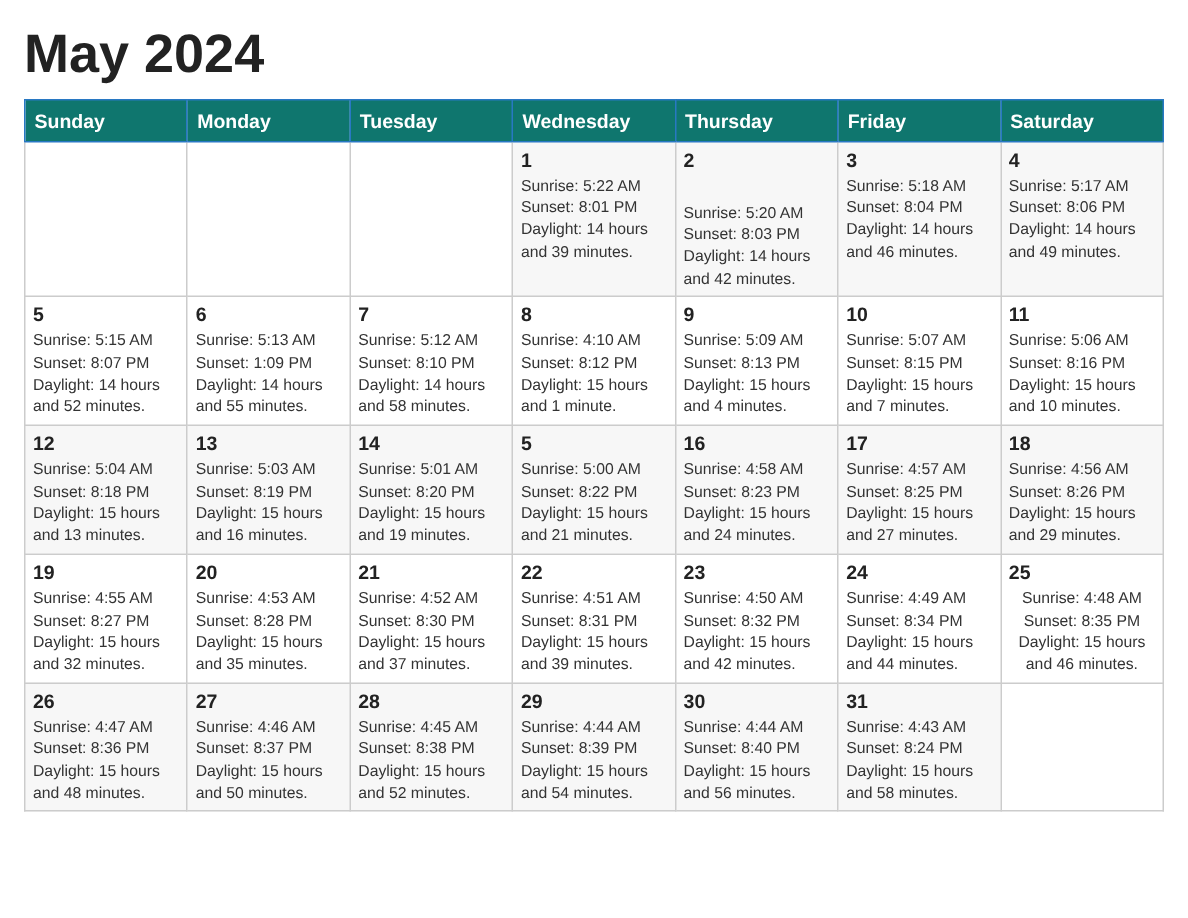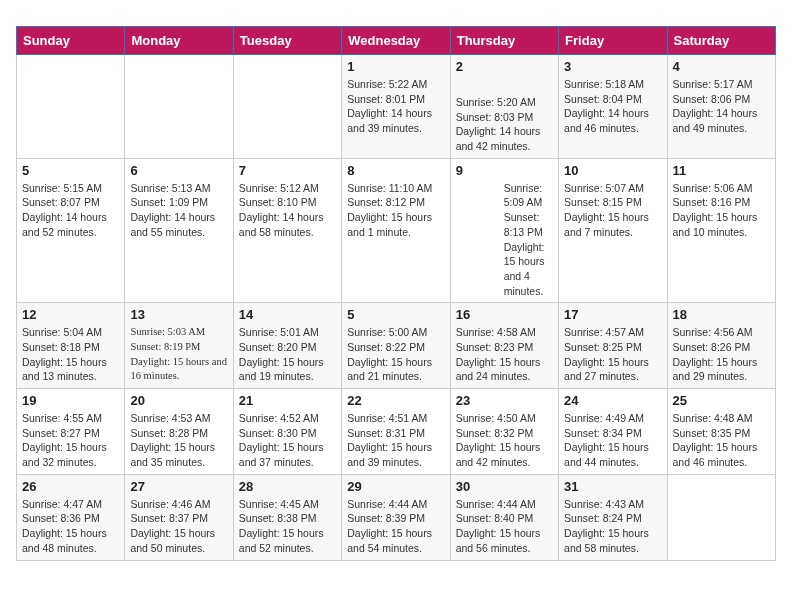--- a/index.html
+++ b/index.html
@@ -47,21 +47,21 @@
     .location-title {
       font-size: 16px;
       color: #444;
     }
     .calendar {
       width: 100%;
       border-collapse: collapse;
       font-size: 11px;
     }
     .calendar thead tr th {
-      background: #be185d;
+      background: #0f766e;
       color: #fff;
       text-align: left;
       padding: 6px 6px;
       font-size: 13px;
       font-weight: bold;
       border: 1px solid #2878c3;
     }
     .calendar tbody tr td {
       border: 1px solid #ccc;
       vertical-align: top;
@@ -90,20 +90,21 @@
     }
     .empty-cell {
       background: #fff !important;
     }
   </style>
 </head>
 <body>
 
 <div class="header">
   <div class="title-block">
+    <div class="month-title">May 2024</div>
   </div>
 </div>
 
 <table class="calendar">
   <thead>
     <tr>
         <th>Sunday</th>
         <th>Monday</th>
         <th>Tuesday</th>
         <th>Wednesday</th>
@@ -156,27 +157,27 @@
 Daylight: 14 hours and 55 minutes.</div>
         </td>
         <td>
           <span class="day-number">7</span>
           <div class="day-info" style="white-space: pre-line;">Sunrise: 5:12 AM
 Sunset: 8:10 PM
 Daylight: 14 hours and 58 minutes.</div>
         </td>
         <td>
           <span class="day-number">8</span>
-          <div class="day-info" style="white-space: pre-line;">Sunrise: 11:10 AM
+          <div class="day-info" style="white-space: pre-line;">Sunrise: 4:10 AM
 Sunset: 8:12 PM
 Daylight: 15 hours and 1 minute.</div>
         </td>
         <td>
           <span class="day-number">9</span>
-          <div class="day-info" style="white-space: pre-line; margin-left: 48px;">Sunrise: 5:09 AM
+          <div class="day-info" style="white-space: pre-line;">Sunrise: 5:09 AM
 Sunset: 8:13 PM
 Daylight: 15 hours and 4 minutes.</div>
         </td>
         <td>
           <span class="day-number">10</span>
           <div class="day-info" style="white-space: pre-line;">Sunrise: 5:07 AM
 Sunset: 8:15 PM
 Daylight: 15 hours and 7 minutes.</div>
         </td>
         <td>
@@ -188,21 +189,21 @@
       </tr>
       <tr>
         <td>
           <span class="day-number">12</span>
           <div class="day-info" style="white-space: pre-line;">Sunrise: 5:04 AM
 Sunset: 8:18 PM
 Daylight: 15 hours and 13 minutes.</div>
         </td>
         <td>
           <span class="day-number">13</span>
-          <div class="day-info" style="white-space: pre-line; font-family: Liberation Serif, serif;">Sunrise: 5:03 AM
+          <div class="day-info" style="white-space: pre-line;">Sunrise: 5:03 AM
 Sunset: 8:19 PM
 Daylight: 15 hours and 16 minutes.</div>
         </td>
         <td>
           <span class="day-number">14</span>
           <div class="day-info" style="white-space: pre-line;">Sunrise: 5:01 AM
 Sunset: 8:20 PM
 Daylight: 15 hours and 19 minutes.</div>
         </td>
         <td>
@@ -262,21 +263,21 @@
 Daylight: 15 hours and 42 minutes.</div>
         </td>
         <td>
           <span class="day-number">24</span>
           <div class="day-info" style="white-space: pre-line;">Sunrise: 4:49 AM
 Sunset: 8:34 PM
 Daylight: 15 hours and 44 minutes.</div>
         </td>
         <td>
           <span class="day-number">25</span>
-          <div class="day-info" style="white-space: pre-line;">Sunrise: 4:48 AM
+          <div class="day-info" style="white-space: pre-line; text-align: center;">Sunrise: 4:48 AM
 Sunset: 8:35 PM
 Daylight: 15 hours and 46 minutes.</div>
         </td>
       </tr>
       <tr>
         <td>
           <span class="day-number">26</span>
           <div class="day-info" style="white-space: pre-line;">Sunrise: 4:47 AM
 Sunset: 8:36 PM
 Daylight: 15 hours and 48 minutes.</div>

